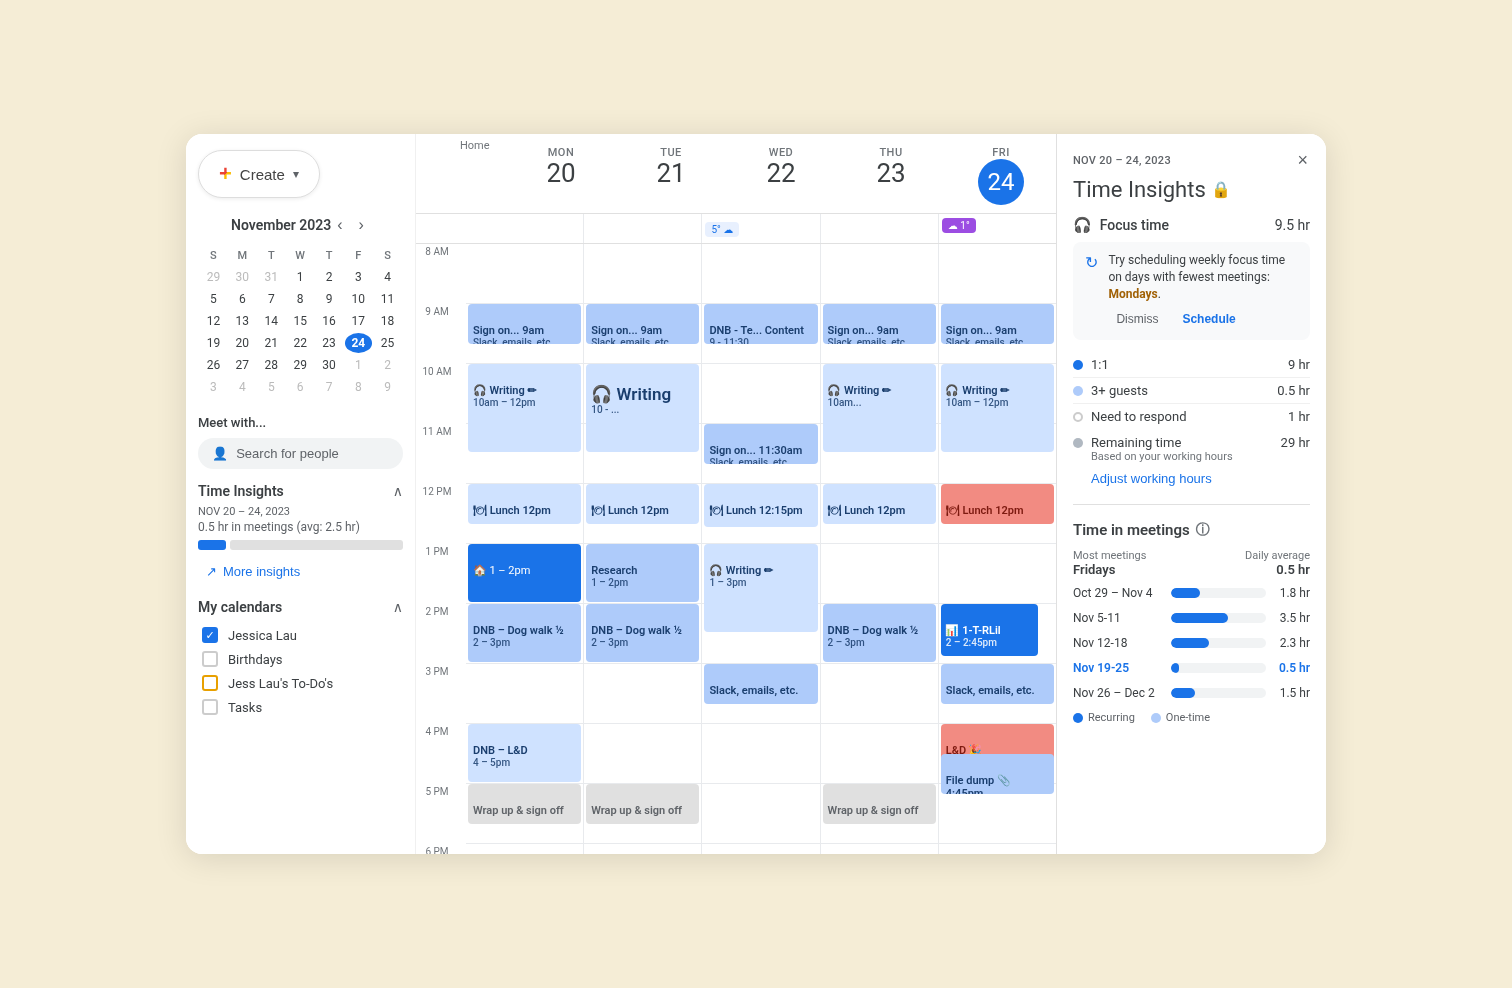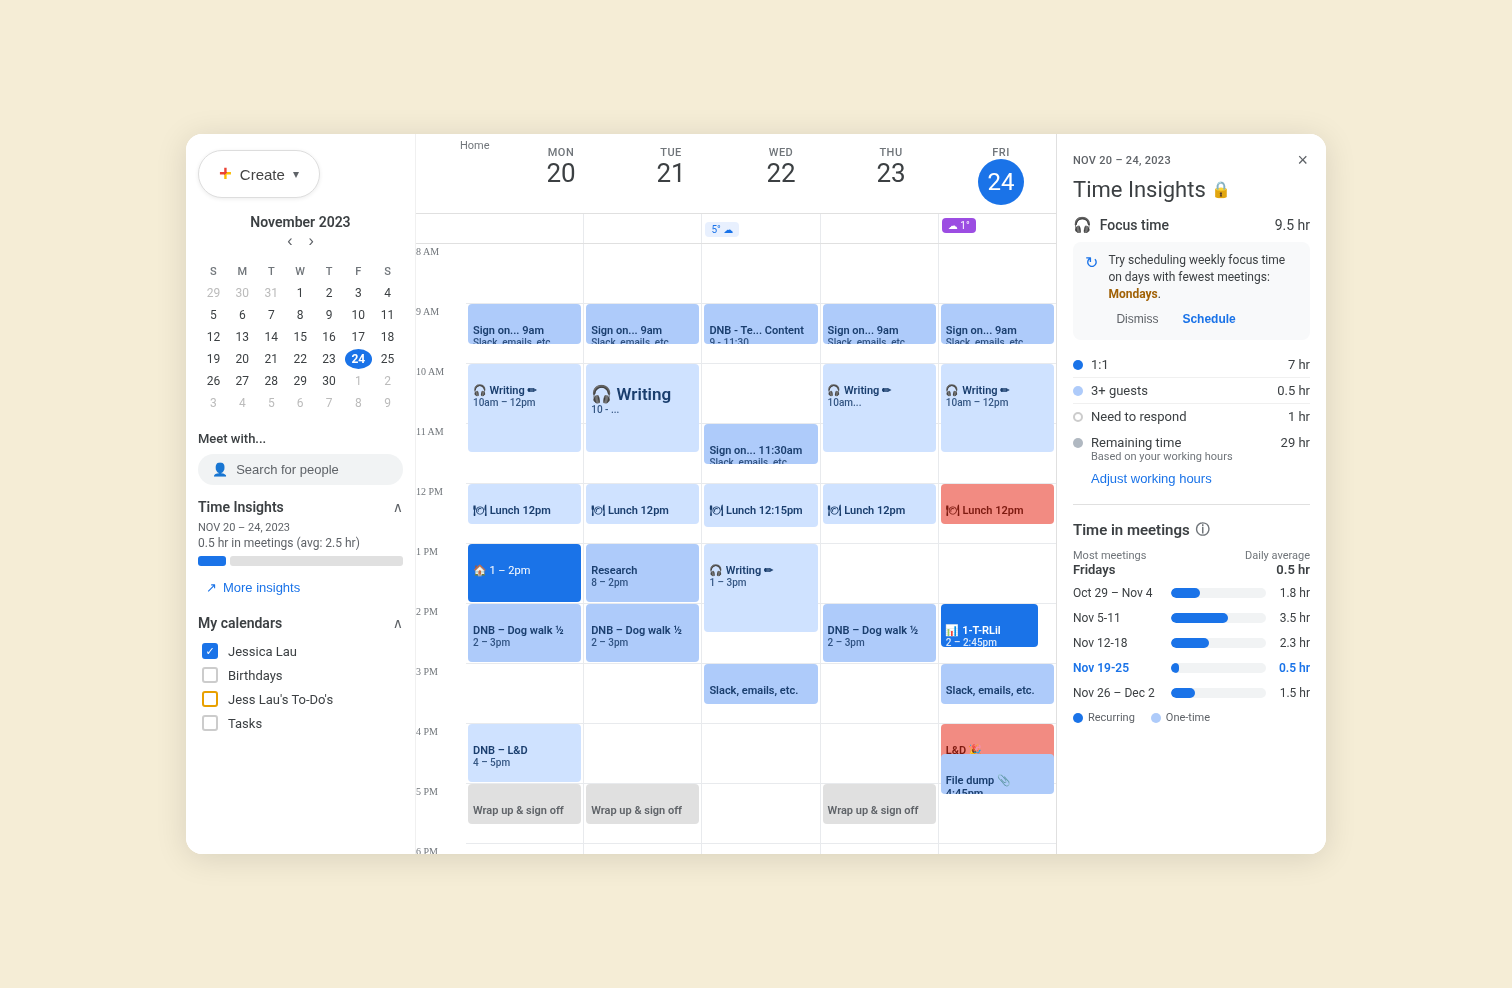--- a/index.html
+++ b/index.html
@@ -53,21 +53,20 @@
       -webkit-text-fill-color: transparent;
       font-weight: bold;
     }
     
     .mini-cal-header {
       display: flex;
       align-items: center;
       justify-content: center;
       margin-bottom: 8px;
       padding: 0 4px;
-      flex-direction: column;
     }
     .mini-cal-title {
       font-size: 14px;
       font-weight: 600;
       color: #3c4043;
     }
     .mini-cal-nav {
       background: none;
       border: none;
       cursor: pointer;
@@ -263,24 +262,23 @@
     .time-col {
       width: 50px;
       min-width: 50px;
       padding-top: 0;
       flex-shrink: 0;
     }
     .time-slot {
       height: 60px;
       display: flex;
       align-items: flex-start;
-      justify-content: flex-start;
+      justify-content: center;
       padding-right: 8px;
       padding-top: 2px;
-      font-family: Liberation Serif, serif;
     }
     .time-label {
       font-size: 10px;
       color: #70757a;
       white-space: nowrap;
     }
     .day-cols {
       flex: 1;
       display: flex;
       position: relative;
@@ -846,21 +844,21 @@
             </div>
             <div class="event event-light-blue" style="top: 120px; height: 88px; left: 2px; right: 2px; position: absolute;">
               <div style="font-weight:600;font-size:17px;">🎧 Writing</div>
               <div style="font-size:10px;opacity:0.85;">10 - ...</div>
             </div>
             <div class="event event-light-blue" style="top: 240px; height: 28px; left: 2px; right: 2px; position: absolute;">
               <div style="font-weight:600;font-size:11px;">🍽 Lunch 12pm</div>
             </div>
             <div class="event event-blue" style="top: 300px; height: 58px; left: 2px; right: 2px; position: absolute;">
               <div style="font-weight:600;font-size:11px;">Research</div>
-              <div style="font-size:10px;opacity:0.85;">8 – 2pm</div>
+              <div style="font-size:10px;opacity:0.85;">1 – 2pm</div>
             </div>
             <div class="event event-blue" style="top: 360px; height: 58px; left: 2px; right: 2px; position: absolute;">
               <div style="font-weight:600;font-size:11px;">DNB – Dog walk ½</div>
               <div style="font-size:10px;opacity:0.85;">2 – 3pm</div>
             </div>
             <div class="event event-gray" style="top: 540px; height: 28px; left: 2px; right: 2px; position: absolute;">
               <div style="font-weight:600;font-size:11px;">Wrap up &amp; sign off</div>
             </div>
           </div>
           <div class="day-col" style="position: relative; min-height: 720px;">
@@ -941,21 +939,21 @@
               <div style="font-weight:600;font-size:11px;">Sign on... 9am</div>
               <div style="font-size:10px;opacity:0.85;">Slack, emails, etc.</div>
             </div>
             <div class="event event-light-blue" style="top: 120px; height: 88px; left: 2px; right: 2px; position: absolute;">
               <div style="font-weight:600;font-size:11px;">🎧 Writing ✏</div>
               <div style="font-size:10px;opacity:0.85;">10am – 12pm</div>
             </div>
             <div class="event event-orange" style="top: 240px; height: 28px; left: 2px; right: 2px; position: absolute;">
               <div style="font-weight:600;font-size:11px;">🍽 Lunch 12pm</div>
             </div>
-            <div class="event event-blue-dark" style="top: 360px; height: 43px; left: 2px; right: 18px; position: absolute;">
+            <div class="event event-blue-dark" style="top: 360px; height: 52px; left: 2px; right: 18px; position: absolute;">
               <div style="font-weight:600;font-size:11px;">📊 1-T-RLil</div>
               <div style="font-size:10px;opacity:0.85;">2 – 2:45pm</div>
             </div>
             <div class="event event-blue" style="top: 420px; height: 28px; left: 2px; right: 2px; position: absolute;">
               <div style="font-weight:600;font-size:11px;">Slack, emails, etc.</div>
             </div>
             <div class="event event-orange" style="top: 480px; height: 28px; left: 2px; right: 2px; position: absolute;">
               <div style="font-weight:600;font-size:11px;">L&amp;D 🎉</div>
               <div style="font-size:10px;opacity:0.85;">3:45 – 4:45pm</div>
             </div>
@@ -998,21 +996,21 @@
         </div>
       </div>
     </div>
 
     <div id="metrics-list">
         <div class="metric-row">
           <div class="metric-left">
             <div class="dot-blue"></div>
             <span class="metric-name">1:1</span>
           </div>
-          <span class="metric-val">7 hr</span>
+          <span class="metric-val">9 hr</span>
         </div>
         <div class="metric-row">
           <div class="metric-left">
             <div class="dot-light"></div>
             <span class="metric-name">3+ guests</span>
           </div>
           <span class="metric-val">0.5 hr</span>
         </div>
         <div class="metric-row">
           <div class="metric-left">

